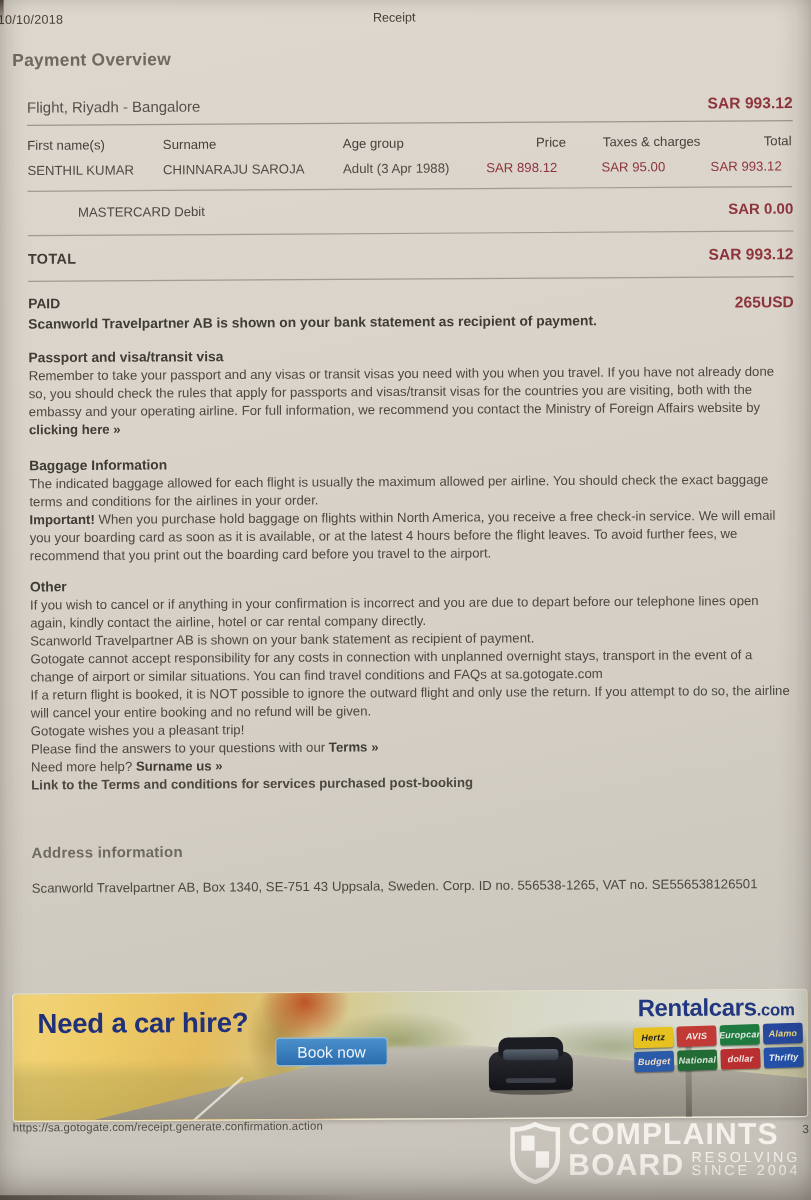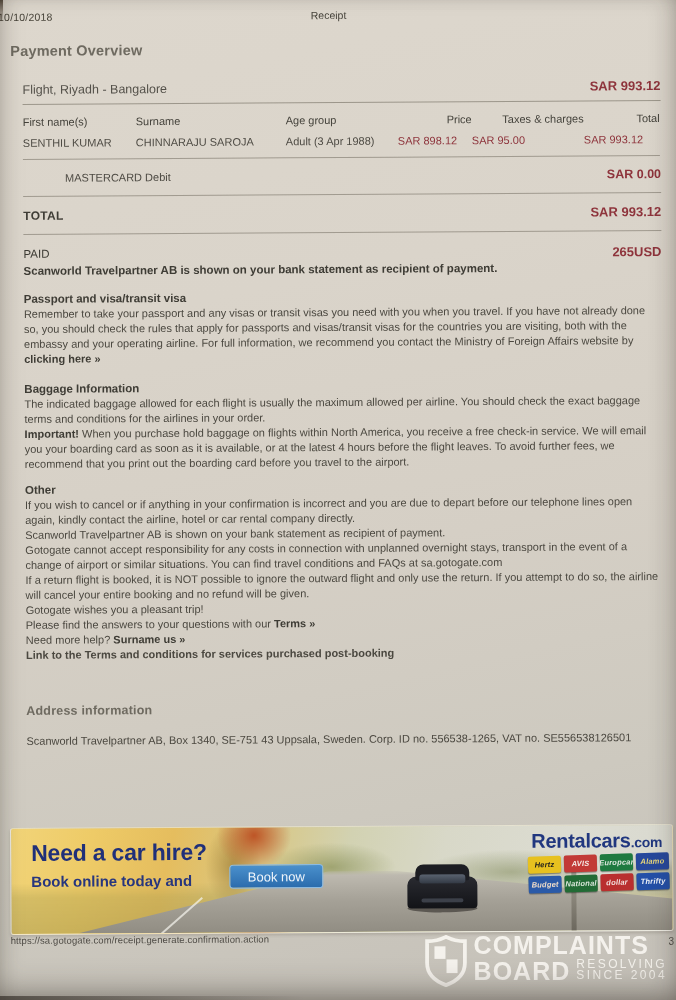--- a/index.html
+++ b/index.html
@@ -22,32 +22,32 @@
 
   .flight-row { display:flex; justify-content:space-between; align-items:flex-end;
     margin:23px 13px 0 25px; padding-bottom:7px; border-bottom:1px solid rgba(104,98,86,0.55); }
   .flight-label { font-size:12.5px; color:#54514a; }
   .flight-amt { font-size:13px; font-weight:bold; color:#8e343c; }
 
   table.pax { border-collapse:collapse; table-layout:fixed; width:637px; margin:11px 0 0 25px; }
   table.pax th { font-size:11px; font-weight:normal; color:#44423b; text-align:left; padding:0 0 8px; }
   table.pax th.num { text-align:right; }
   table.pax td { font-size:11px; color:#4e4b44; padding:1px 0 10px; border-bottom:1px solid rgba(104,98,86,0.5); }
-  table.pax td.num { text-align:left; color:#8e343c; }
+  table.pax td.num { text-align:center; color:#8e343c; }
 
   .pay-row { display:flex; justify-content:space-between; align-items:center;
     margin:0 13px 0 25px; padding:11px 0 11px; border-bottom:1px solid rgba(104,98,86,0.5); }
   .pay-method { font-size:11px; color:#4c4942;margin-left:42px; }
   .pay-amt { font-size:12.5px; font-weight:bold; color:#8e343c; }
   .total-label { font-size:12px; font-weight:bold; color:#3f3d36; letter-spacing:0.3px; }
   .total-amt { font-size:13px; font-weight:bold; color:#8e343c; }
 
   .paid-block { margin:13px 13px 0 25px; }
   .paid-row { display:flex; justify-content:space-between; align-items:flex-start; }
-  .paid-label { font-size:11.5px; font-weight:normal; color:#3e3c35;text-align:center; }
+  .paid-label { font-size:11.5px; font-weight:bold; color:#3e3c35;text-align:center; }
   .paid-amt { font-size:13px; font-weight:bold; color:#8e343c; }
   .paid-note { margin-top:2px; font-size:11.5px; font-weight:bold; color:#3e3c35; }
 
   .sec { margin:0 13px 0 25px; }
   .sec h3 { margin:0 0 2px; font-size:11.5px; font-weight:bold; color:#3e3c35; }
   .sec p, p.note { margin:0 13px 0 25px; font-size:11px; line-height:15px; color:#4b4840; }
   .sec > p { margin:0; }
   .b { font-weight:bold; color:#3e3c35; }
   .mt14{margin-top:14px;} .mt16{margin-top:16px;} .mt18{margin-top:18px;} .mt12{margin-top:12px;} .mt2{margin-top:2px;}
   .addr-title { margin:41px 13px 0 25px; font-size:12.5px; font-weight:600; color:#6e6a60; letter-spacing:0.2px; }
@@ -217,21 +217,20 @@
       <div class="bn-car">
         <div class="shadow"></div>
           <div class="body"></div>
           <div class="roof"></div>
           <div class="glass"></div>
           <div class="grille"></div>
       </div>
       <div class="bn-pole"></div>
       <div class="bn-headline">Need a car hire?</div>
       <div class="bn-sub">
-        <div>Book online today and</div>
       </div>
       <div class="bn-btn">Book now</div>
       <div class="bn-brand"><span>Rentalcars</span><span class="tld">.com</span></div>
       <div class="bn-logos">
         <div class="bn-logo" style="background:#e7c11f;color:#1d1d1d">Hertz</div>
         <div class="bn-logo" style="background:#c23a36;color:#f4eae5">AVIS</div>
         <div class="bn-logo" style="background:#1f7a40;color:#e0e9e0">Europcar</div>
         <div class="bn-logo" style="background:#27489c;color:#e8d67a">Alamo</div>
         <div class="bn-logo" style="background:#2a5aa8;color:#f0ddc8">Budget</div>
         <div class="bn-logo" style="background:#226b35;color:#dde8dd">National</div>

